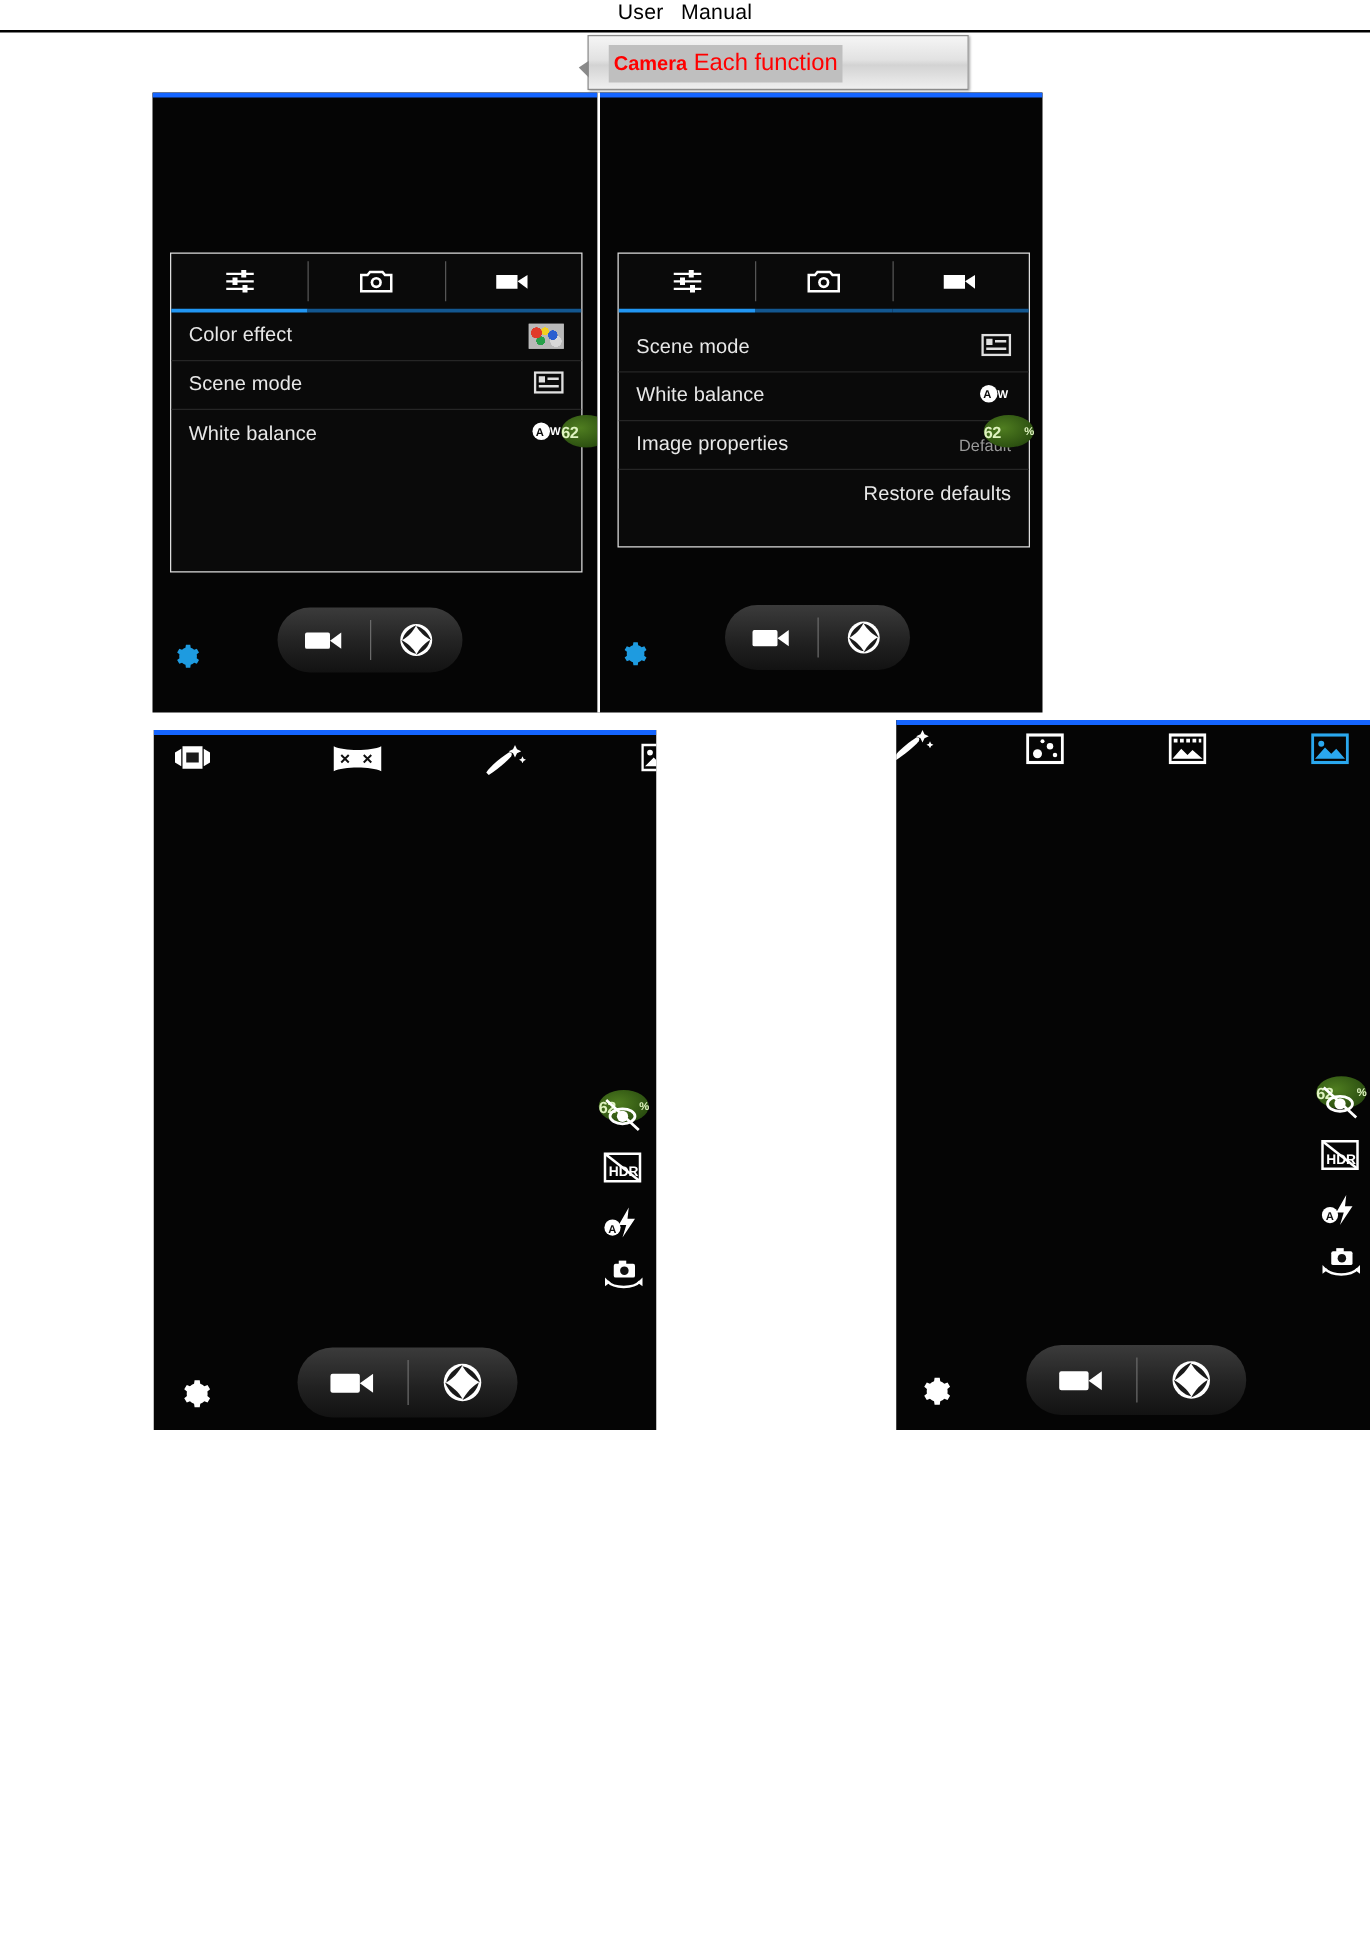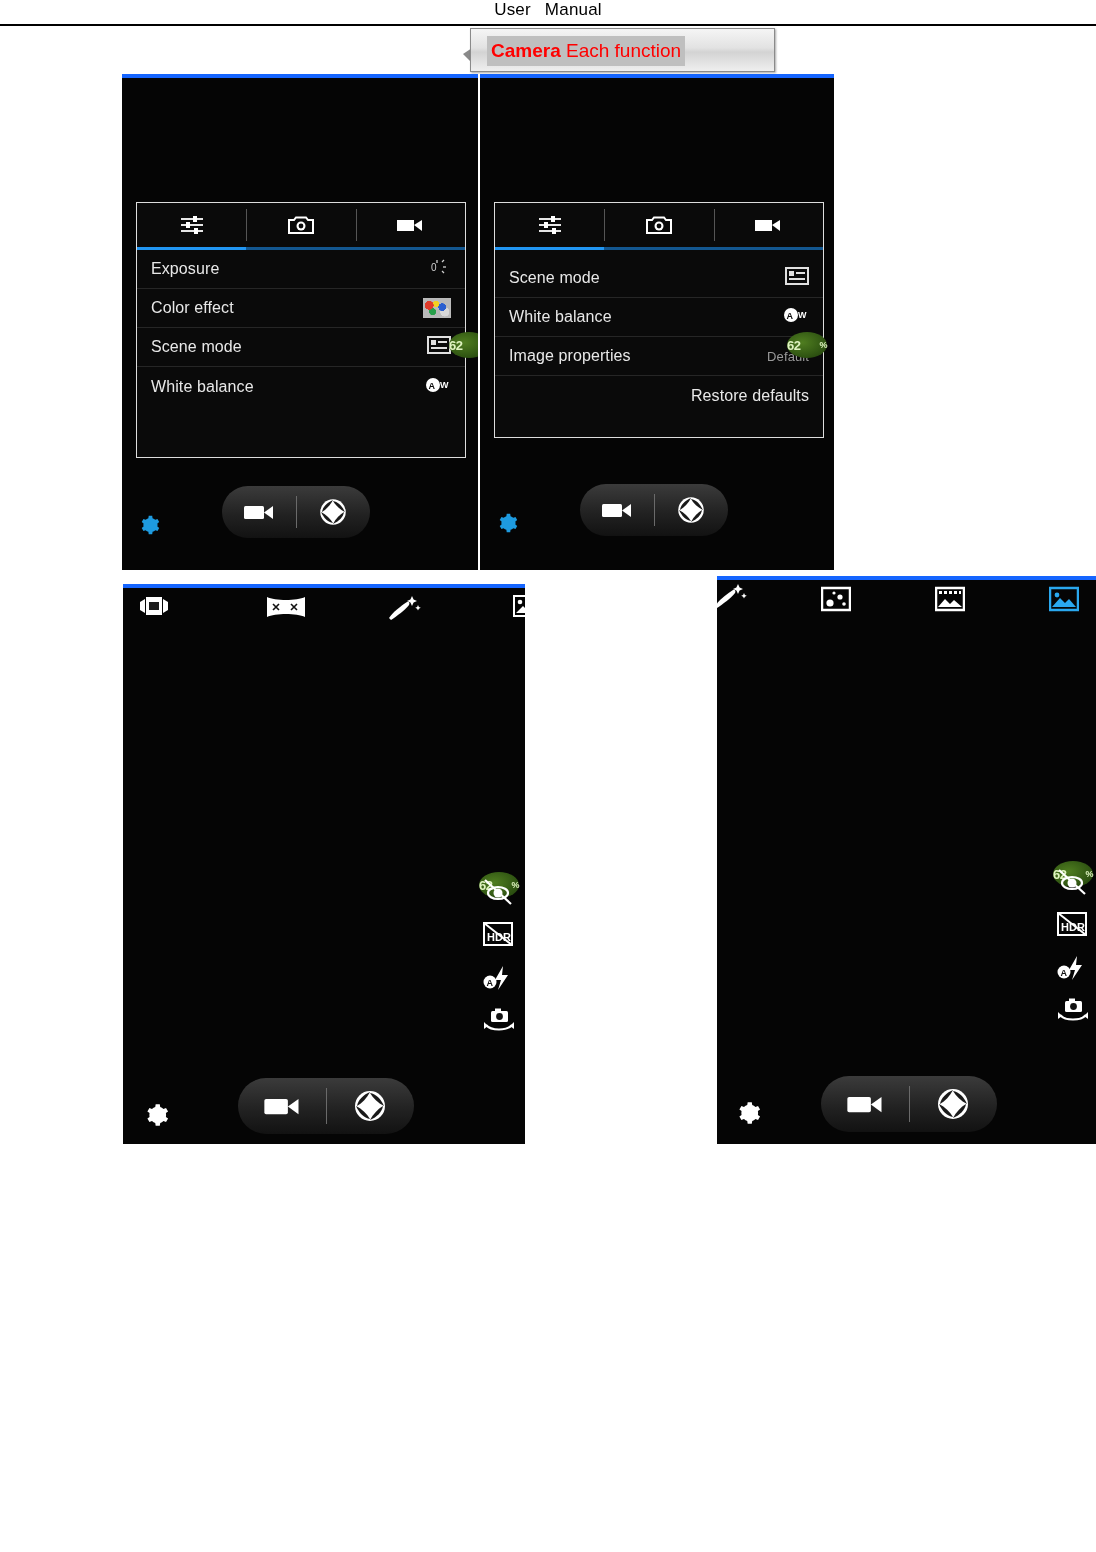--- a/index.html
+++ b/index.html
@@ -23,21 +23,21 @@
     position:absolute;left:470px;top:28px;width:305px;height:44px;
     background:linear-gradient(to bottom,#f5f5f5 0%,#e2e2e2 45%,#d3d3d3 55%,#efefef 100%);
     border:1px solid #8a8a8a;
     box-shadow:1px 1px 2px rgba(0,0,0,.35);
     box-sizing:border-box;
   }
   .callout-inner{
     position:absolute;left:16px;top:7px;height:30px;line-height:30px;
     background:#bfbfbf;padding:0 4px;white-space:nowrap;
   }
-  .callout-inner .c1{color:#ff0000;font-weight:bold;font-size:19px;}
+  .callout-inner .c1{color:#ff0000;font-weight:bold;font-size:16px;}
   .callout-inner .c2{color:#ff0000;font-size:19px;}
   .callout-tail{
     position:absolute;left:463px;top:46px;width:0;height:0;
     border-top:8px solid transparent;
     border-bottom:12px solid transparent;
     border-right:12px solid #8a8a8a;
   }
 
   
   .shot{position:absolute;background:#050505;overflow:hidden;box-sizing:border-box;}
@@ -175,34 +175,20 @@
         </svg>
       </div>
     </div>
     <div class="tab-underline">
       <span></span>
         <span class="dim"></span>
         <span class="dim"></span>
     </div>
 
 
-    <div class="prow">
-      <span class="rlabel">Exposure</span>
-      <span>
-        <svg width="24" height="22" viewBox="0 0 24 22">
-          <text x="4" y="15" font-size="10" fill="#cfcfcf" font-family="Liberation Sans, sans-serif">0</text>
-          <g stroke="#cfcfcf" stroke-width="1.3">
-            <line x1="10" y1="4" x2="10" y2="7"></line>
-            <line x1="15" y1="6" x2="17" y2="4"></line>
-            <line x1="16" y1="11" x2="19" y2="11"></line>
-            <line x1="15" y1="15" x2="17" y2="17"></line>
-          </g>
-        </svg>
-      </span>
-    </div>
 
     <div class="prow">
       <span class="rlabel">Color effect</span>
       <span class="swatch"></span>
     </div>
 
     <div class="prow">
       <span class="rlabel">Scene mode</span>
       <span>
         <svg width="24" height="18" viewBox="0 0 24 18">

